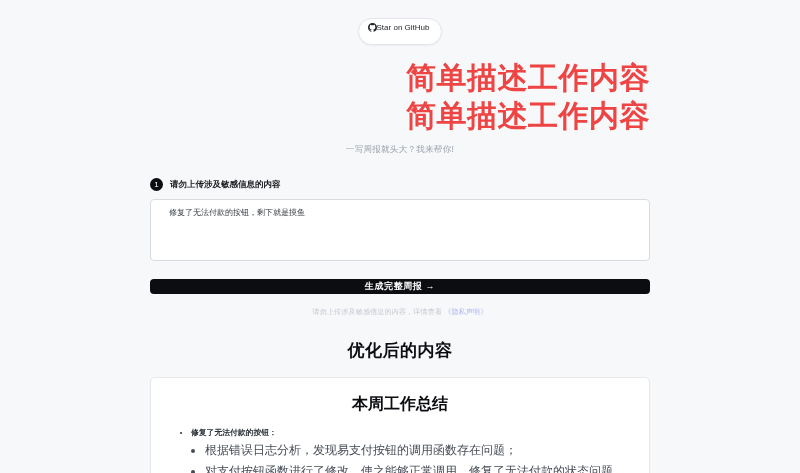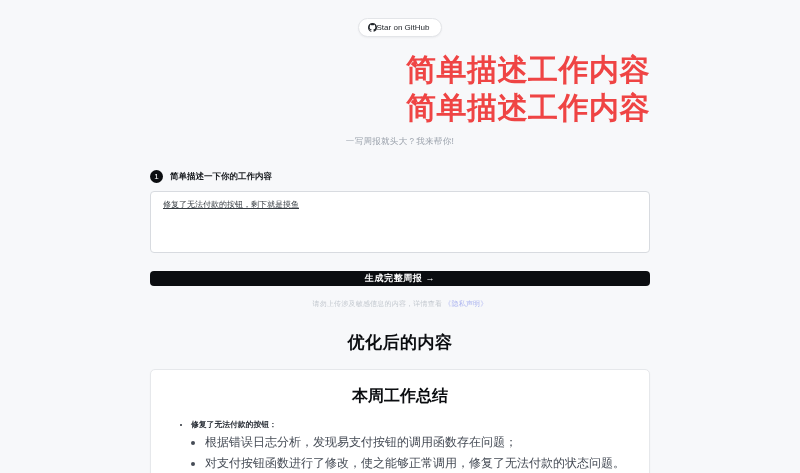--- a/index.html
+++ b/index.html
@@ -30,21 +30,21 @@
     display: flex;
     justify-content: center;
     margin-bottom: 14px;
   }
   .gh-btn {
     display: inline-flex;
     align-items: center;
     background: #ffffff;
     border: 1px solid #e3e5e8;
     border-radius: 999px;
-    padding: 4px 12px 4px 9px;
+    padding: 4px 12px 12px 9px;
     font-size: 8px;
     color: #1f2328;
     box-shadow: 0 1px 2px rgba(16,24,40,0.05);
     cursor: pointer;
     line-height: 1;
   }
   .gh-btn svg { display: block; }
   
   h1.headline {
     font-size: 30px;
@@ -91,27 +91,26 @@
     font-weight: bold;
     color: #16191d;
   }
   textarea.work-input {
     width: 100%;
     height: 62px;
     resize: none;
     border: 1px solid #d8dbe0;
     border-radius: 4px;
     background: #ffffff;
-    padding: 7px 12px;
+    padding: 7px 18px;
     font-size: 8px;
     line-height: 1.5;
     color: #343a40;
     font-family: "Liberation Sans", sans-serif;
     outline: none;
-    text-decoration: underline;
   }
   textarea.work-input::placeholder { color: #b6bcc4; }
   .generate-btn {
     display: block;
     width: 100%;
     margin-top: 14px;
     background: #0b0d10;
     color: #ffffff;
     border: none;
     border-radius: 4px;
@@ -202,21 +201,21 @@
     <h1 class="headline">
       <span class="l1">简单描述工作内容</span>
       <span class="l2">简单描述工作内容</span>
     </h1>
 
     <p class="subtitle">一写周报就头大？我来帮你!</p>
 
     <div class="form-wrap">
       <div class="field-label-row">
         <span class="step-badge">1</span>
-        <span class="field-label">简单描述一下你的工作内容</span>
+        <span class="field-label">请勿上传涉及敏感信息的内容</span>
       </div>
       <textarea class="work-input" placeholder="请简单描述你这周做了什么…" style="">修复了无法付款的按钮，剩下就是摸鱼</textarea>
       <button class="generate-btn">生成完整周报 →</button>
       <div class="disclaimer">
         <span>请勿上传涉及敏感信息的内容，详情查看</span>
         <a>《隐私声明》</a>
       </div>
     </div>
 
     <h2 class="result-title">优化后的内容</h2>

